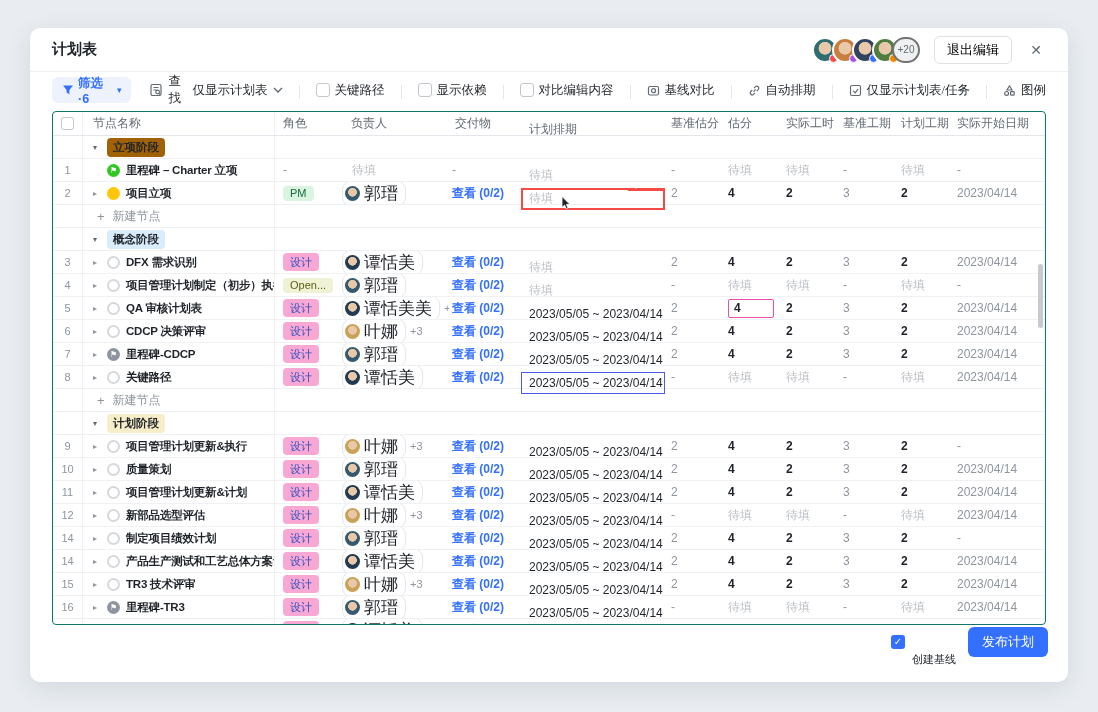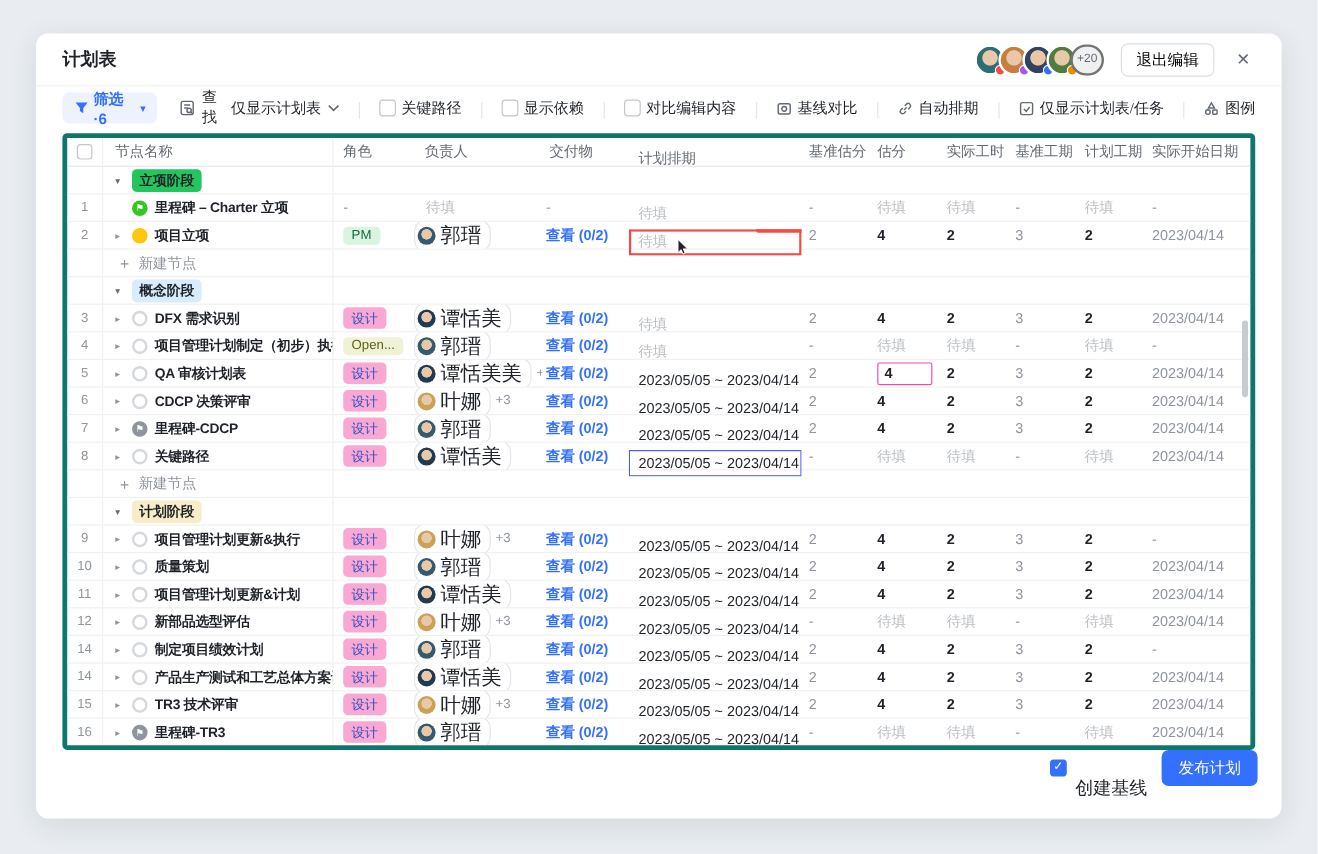--- a/index.html
+++ b/index.html
@@ -35,41 +35,41 @@
     height:26px; padding:0 10px; border-radius:6px; cursor:pointer; }
   .filter-pill .caret { font-size:9px; }
   .find { display:flex; align-items:center; gap:5px; margin-left:18px; font-weight:500; cursor:pointer; }
   .toolbar .spacer { flex:1; }
   .tgroup { display:flex; align-items:flex-end; gap:16px;font-family:Liberation Serif, serif; }
   .titem { display:flex; align-items:center; gap:5px; font-weight:500; cursor:pointer; white-space:nowrap; }
   .tdiv { width:1px; height:14px; background:#e5e6eb; }
   .cb { width:14px; height:14px; border:1.5px solid #c3c6cb; border-radius:3px; background:#fff; flex:0 0 auto; }
   .ticon { display:flex; align-items:center; color:#646a73; }
   
-  .table-wrap { position:relative; margin:3px 22px 0 22px; border:4px solid #0f766e; border-radius:4px; height:514px; overflow:hidden; background:#fff; }
+  .table-wrap { position:relative; margin:3px 22px 0 22px; border:1px solid #0f766e; border-radius:4px; height:514px; overflow:hidden; background:#fff; }
   .thead { display:flex; height:24px; align-items:center; border-bottom:1px solid #e5e6eb; color:#646a73; font-size:12px; }
   .trow { display:flex; height:23px; align-items:center; border-bottom:1px solid #f0f1f2; font-size:12px; position:relative; }
   .cell { height:100%; display:flex; align-items:center; overflow:hidden; white-space:nowrap; position:relative; }
   .c-num{width:30px; justify-content:center; border-right:1px solid #f0f1f2; color:#8f959e; font-size:11px;}
   .c-name{width:192px; padding-left:10px; border-right:1px solid #f0f1f2;}
   .c-role{width:62px; padding-left:8px;}
   .c-owner{width:112px; padding-left:5px;}
   .c-deliv{width:72px; padding-left:3px;}
   .c-sched{width:144px; padding-left:8px;margin-top:11px;}
   .c-v{padding-left:6px;}
   .w0{width:57px}.w1{width:58px}.w2{width:57px}.w3{width:58px}.w4{width:56px}.w5{flex:1}
   .arrow-slot { width:14px; flex:0 0 auto; font-size:8px; color:#8f959e; cursor:pointer; }
   .node-icon { width:13px; height:13px; border-radius:50%; flex:0 0 auto; margin-right:6px; display:flex; align-items:center; justify-content:center; }
   .node-icon.ms-green { background:#34c724; color:#fff; font-size:8px; }
   .node-icon.ms-gray { background:#8f959e; color:#fff; font-size:8px; }
   .node-icon.dot-yellow { background:#ffc60a; }
   .node-icon.dot-gray { background:#fff; border:2px solid #d5d8dc; }
   .node-name { font-weight:600; font-size:11.5px; letter-spacing:-0.2px; }
   .phase-badge { font-size:11.5px; font-weight:600; padding:2px 6px; border-radius:4px; }
-  .pb-purple{background:#22c55e}.pb-blue{background:#d8ecfc}.pb-yellow{background:#f8edc9}
+  .pb-purple{background:#a16207}.pb-blue{background:#d8ecfc}.pb-yellow{background:#f8edc9}
   .add-row-label { color:#8f959e; display:flex; align-items:center; gap:8px; margin-left:4px; cursor:pointer; }
   .add-plus { font-size:13px; }
   .role-badge { font-size:11px; font-weight:500; padding:1.5px 7px; border-radius:4px; }
   .rb-green{background:#d9f5e1;color:#1a6840}
   .rb-blue{background:#f9a8d4;color:#2b50c0}
   .rb-lime{background:#eff2d4;color:#5c6017}
   .owner-chip { display:flex; align-items:center; gap:4px; border:1px solid #e5e6eb; border-radius:10px; padding:1px 7px 1px 2px; background:#fff; cursor:pointer; }
   .owner-chip .oname { font-size:17px; }
   .mini-av { width:15px; height:15px; border-radius:50%; flex:0 0 auto; }
   .plus-n { color:#8f959e; font-size:11px; margin-left:4px; }
@@ -84,21 +84,21 @@
   .box-red { border:2px solid #f54a45; }
   .box-blue { border:1.5px solid #4d5ae8; }
   .edit-tag { position:absolute; top:-11px; right:-2px; background:#f54a45; color:#fff; font-size:10px; padding:1px 5px; border-radius:2px; line-height:12px; z-index:4; }
   .pinkbox { display:inline-flex; align-items:center; border:1.5px solid #eb4fae; border-radius:2px; width:46px; height:19px; padding-left:5px; }
   .cursor-svg { position:absolute; left:40px; top:8px; z-index:5; }
   .vscroll { position:absolute; right:2px; top:152px; width:5px; height:64px; background:#c7cacf; border-radius:3px; z-index:6; cursor:grab; }
   
   .footer { position:absolute; right:20px; bottom:15px; display:flex; align-items:center; gap:12px; }
   .cb-checked { width:14px; height:14px; border-radius:3px; background:#3370ff; color:#fff; font-size:10px; font-weight:700;
     display:flex; align-items:center; justify-content:center; cursor:pointer; }
-  .baseline-label { font-size:15px; font-weight:500; margin-left:-5px;margin-top:36px; }
+  .baseline-label { font-size:11px; font-weight:500; margin-left:-5px;margin-top:36px; }
   .publish-btn { height:30px; padding:0 14px; background:#3370ff; color:#fff; border:none; border-radius:6px; font-size:13px; font-weight:500;
     display:flex; align-items:center; cursor:pointer; font-family:inherit; }
 </style>
 </head>
 <body>
 
 <div class="modal">
 
   <div class="titlebar">
     <div class="title">计划表</div>

